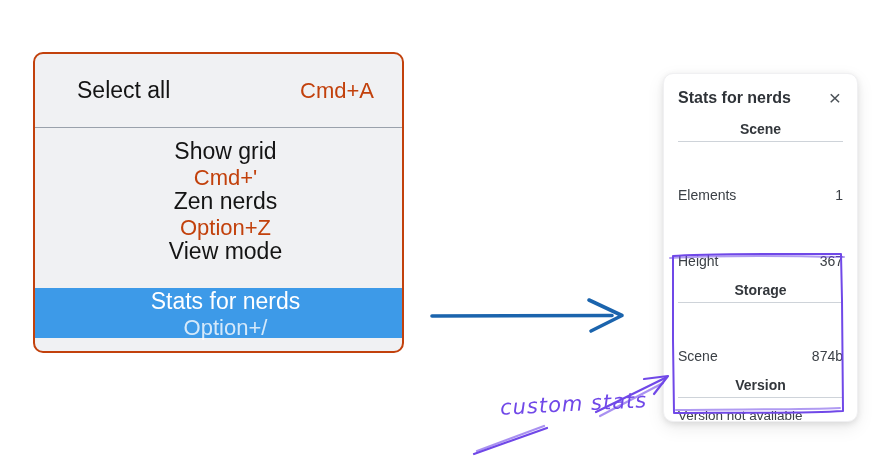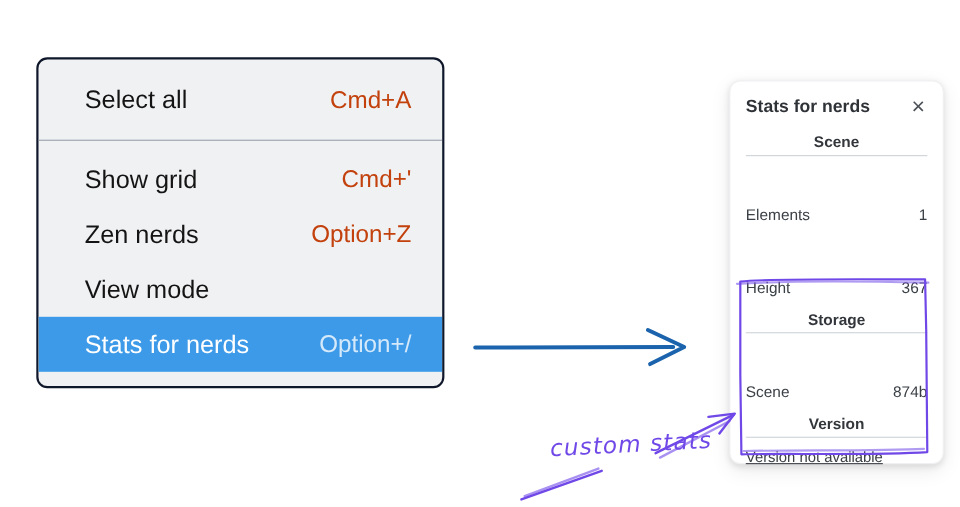--- a/index.html
+++ b/index.html
@@ -6,30 +6,30 @@
   body{
     width:873px;height:461px;position:relative;overflow:hidden;
     background:#ffffff;
     font-family:"Liberation Sans","DejaVu Sans",sans-serif;
   }
   .stage{position:absolute;inset:0;width:873px;height:461px;}
 
   
   .ctx-menu{
     position:absolute;left:33px;top:52px;width:371px;box-sizing:border-box;
-    background:#f0f1f3;border:2px solid #0f172a;border-radius:10px;
+    background:#f0f1f3;border:2px solid #c2410c;border-radius:10px;
     overflow:hidden;
   }
   .ctx-section-top{padding:10px 0;}
   .ctx-section-bottom{padding:10px 0 13px 0;border-top:1.5px solid #9aa1ab;}
   .ctx-item{
     height:53px;display:flex;align-items:center;justify-content:space-between;
     padding:0 28px 0 42px;cursor:default;
   }
-  .ctx-section-bottom .ctx-item{height:50px;}
+  .ctx-section-bottom .ctx-item{height:50px;flex-direction:column;}
   .ctx-label{font-size:23px;color:#141414;}
   .ctx-shortcut{font-size:22px;color:#c2410c;}
   .ctx-item.active{background:#3d9ae8;}
   .ctx-item.active .ctx-label{color:#ffffff;}
   .ctx-item.active .ctx-shortcut{color:rgba(255,255,255,0.78);text-align:right;}
 
   
   .stats-panel{
     position:absolute;left:663px;top:73px;width:195px;height:349px;box-sizing:border-box;
     background:#ffffff;border:1px solid #f0f0f2;border-radius:10px;
@@ -38,21 +38,21 @@
   }
   .sp-titlebar{display:flex;align-items:center;justify-content:space-between;margin:2px 2px 14px 2px;}
   .sp-title{font-size:16px;font-weight:bold;color:#2f3338;}
   .sp-close{
     font-size:21px;line-height:16px;color:#4c5258;background:none;border:none;
     padding:0 2px;cursor:pointer;font-weight:400;
   }
   .sp-header{text-align:center;font-weight:bold;font-size:14px;color:#33373c;margin:8px 0 4px 0;}
   .sp-divider{border:none;border-top:1px solid #ced3d9;margin:4px 2px 6px 2px;}
   .sp-row{display:flex;justify-content:space-between;font-size:14px;padding:5px 2px;color:#3b4046;margin-top:40px;}
-  .sp-note{font-size:13.5px;color:#3b4046;padding:4px 2px 0 2px;text-decoration:underline;}
+  .sp-note{font-size:13.5px;color:#3b4046;padding:4px 2px 0 2px;}
 
   
   .overlay{position:absolute;inset:0;width:873px;height:461px;pointer-events:none;z-index:5;}
   .custom-stats-label{
     position:absolute;left:500px;top:392px;z-index:6;pointer-events:none;
     font-size:21px;font-style:italic;font-weight:500;letter-spacing:1px;
     color:#7048e8;transform:rotate(-3deg);
     font-family:"DejaVu Sans",cursive,sans-serif;
   }
 </style>

